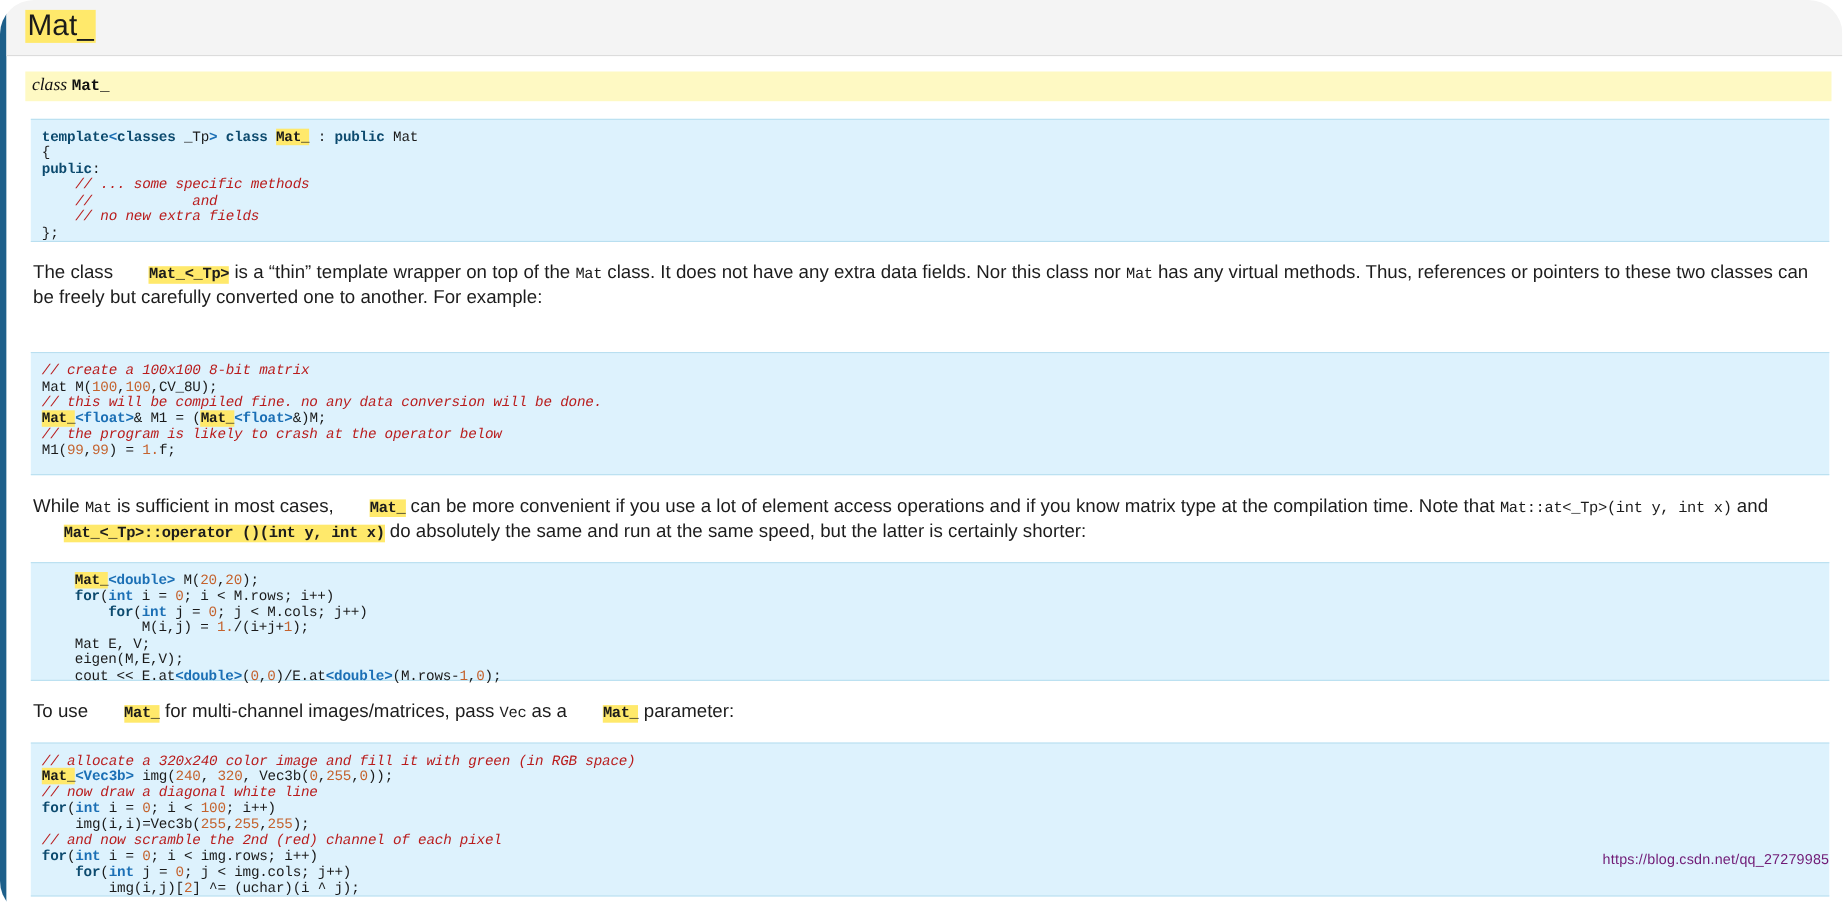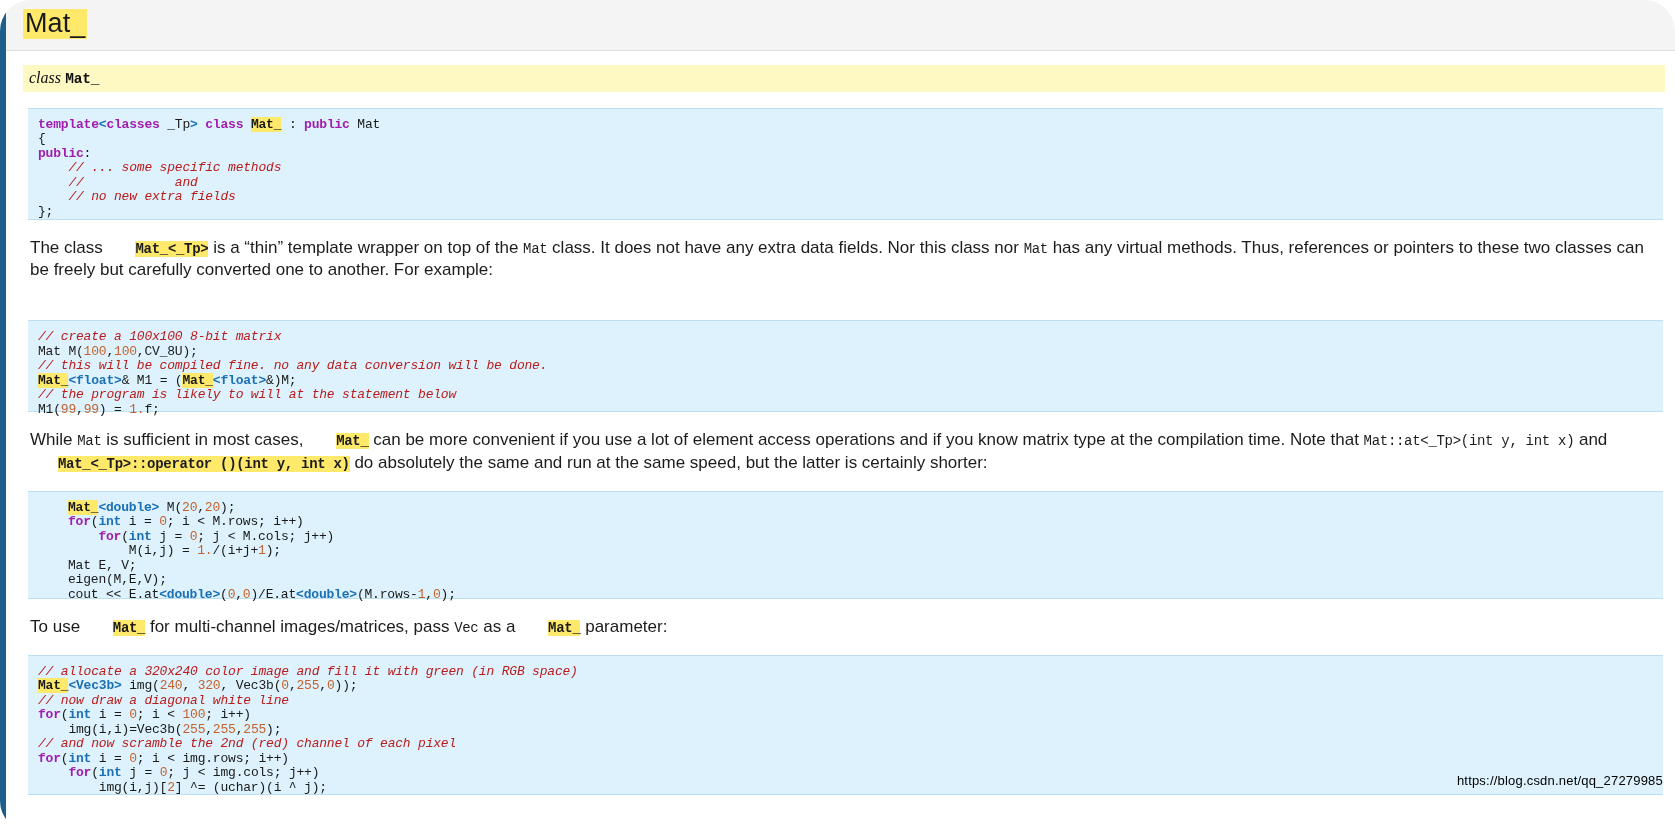--- a/index.html
+++ b/index.html
@@ -97,37 +97,37 @@
     border-bottom: 1px solid #b9dff0;
     padding: 9px 0 9px 10px;
     font-family: "Liberation Mono", monospace;
     font-size: 13px;
     line-height: 1.12;
     color: #1a1a1a;
     white-space: pre;
     letter-spacing: -0.2px;
   }
   .code-block .cmt { color: #b91c1c; font-style: italic; }
-  .code-block .kw  { color: #a21caf; font-weight: bold; }
+  .code-block .kw  { color: #0c4a6e; font-weight: bold; }
   .code-block .kw2 { color: #1b6fb5; font-weight: bold; }
   .code-block .num { color: #c4622d; }
   .code-block .mark { background: #ffe96b; font-weight: bold; }
   .code-block .bold { font-weight: bold; }
   .watermark {
     position: absolute;
     right: 12px;
     bottom: 44px;
     font-size: 13px;
-    color: #000000;
+    color: #701a75;
     font-family: "Liberation Sans", sans-serif;
     letter-spacing: 0.2px;
     user-select: none;
   }
   .cb1 { height: 112px; }
-  .cb2 { height: 92px; margin-top: 38px; }
+  .cb2 { height: 112px; margin-top: 38px; }
   .cb3 { height: 108px; padding-left: 40px; }
   .cb4 { height: 140px; }
 </style>
 </head>
 <body>
 
 <div id="page">
 
   <div class="left-rail"></div>
 
@@ -147,21 +147,21 @@
 <span class="cmt">    //            and</span>
 <span class="cmt">    // no new extra fields</span>
 };</div>
 
     <div class="para"><span>The class </span><span class="hl-mono">Mat_&lt;_Tp&gt;</span><span> is a  “thin”  template wrapper on top of the </span><span class="mono">Mat</span><span> class. It does not have any extra data fields. Nor this class nor </span><span class="mono">Mat</span><span> has any virtual methods. Thus, references or pointers to these two classes can be freely but carefully converted one to another. For example:</span></div>
 
     <div class="code-block cb2"><span class="cmt">// create a 100x100 8-bit matrix</span>
 Mat M(<span class="num">100</span>,<span class="num">100</span>,CV_8U);
 <span class="cmt">// this will be compiled fine. no any data conversion will be done.</span>
 <span class="mark">Mat_</span><span class="kw2">&lt;float&gt;</span>&amp; M1 = (<span class="mark">Mat_</span><span class="kw2">&lt;float&gt;</span>&amp;)M;
-<span class="cmt">// the program is likely to will at the statement below</span>
+<span class="cmt">// the program is likely to crash at the operator below</span>
 M1(<span class="num">99</span>,<span class="num">99</span>) = <span class="num">1.</span>f;</div>
 
     <div class="para"><span>While </span><span class="mono">Mat</span><span> is sufficient in most cases, </span><span class="hl-mono">Mat_</span><span> can be more convenient if you use a lot of element access operations and if you know matrix type at the compilation time. Note that </span><span class="mono">Mat::at&lt;_Tp&gt;(int y, int x)</span><span> and </span><span class="hl-mono">Mat_&lt;_Tp&gt;::operator ()(int y, int x)</span><span> do absolutely the same and run at the same speed, but the latter is certainly shorter:</span></div>
 
     <div class="code-block cb3"><span class="mark">Mat_</span><span class="kw2">&lt;double&gt;</span> M(<span class="num">20</span>,<span class="num">20</span>);
 <span class="kw bold">for</span>(<span class="kw2">int</span> i = <span class="num">0</span>; i &lt; M.rows; i++)
     <span class="kw bold">for</span>(<span class="kw2">int</span> j = <span class="num">0</span>; j &lt; M.cols; j++)
         M(i,j) = <span class="num">1.</span>/(i+j+<span class="num">1</span>);
 Mat E, V;
 eigen(M,E,V);

